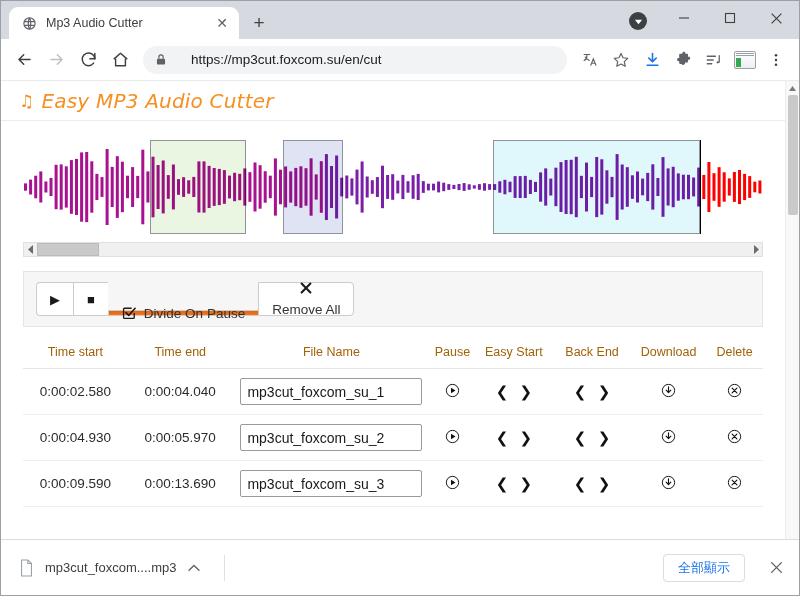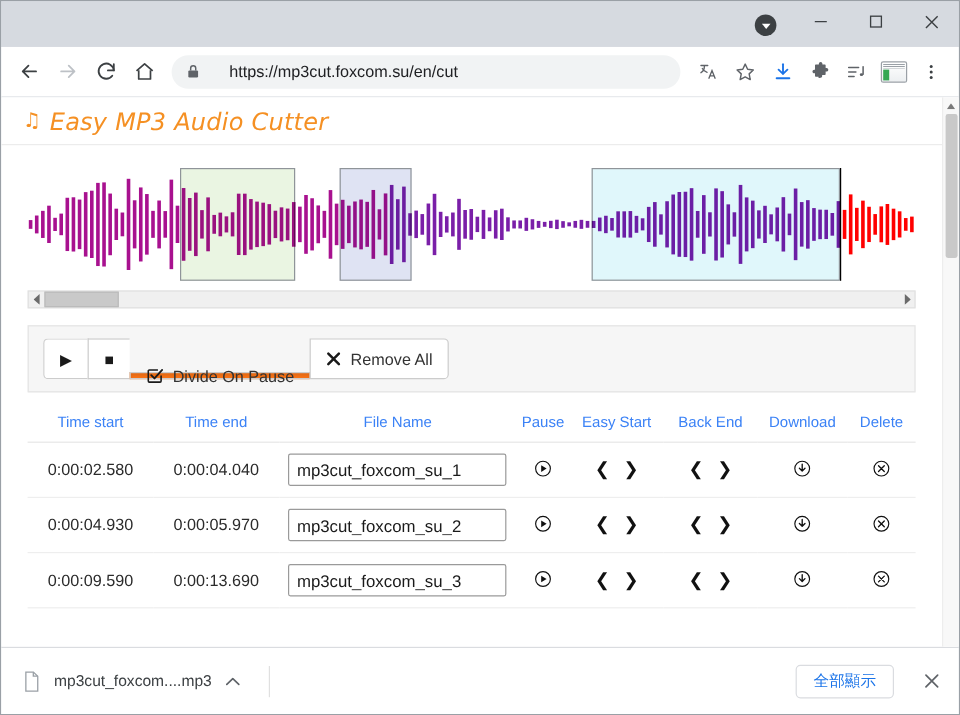--- a/index.html
+++ b/index.html
@@ -192,35 +192,35 @@
   }
   .btn-group { display: flex; align-items: stretch; height: 34px; }
   .btn {
     background: #ffffff; border: 1px solid #cccccc;
     border-right-width: 0;
     display: flex; align-items: center; justify-content: center;
     gap: 8px; padding: 0 13px; font-size: 13.5px; color: #333;
     white-space: nowrap;
   }
   .btn:first-child { border-radius: 4px 0 0 4px; }
-  .btn:last-child { border-right-width: 1px; border-radius: 0 4px 4px 0; }
+  .btn:last-child { border-right-width: 1px; border-radius: 0 4px 4px 0; flex-direction: column; }
   .btn.active { background: #f97316; box-shadow: inset 0 2px 3px rgba(0,0,0,.10); margin-top: 28px; }
   .btn .glyph { font-size: 13px; line-height: 1; color: #1a1a1a; }
   .timer {
     background: #f1f1f1; border: 1px solid #d2d2d2; border-radius: 4px;
     height: 34px; min-width: 126px;
     display: flex; align-items: center; justify-content: center;
     font-size: 15px; color: #3b3b3b;
   }
 
   
   .table-wrap { padding: 18px 22px 0 22px; flex: 1; min-height: 0; }
   table.cuts { width: 100%; border-collapse: collapse; }
   table.cuts th {
-    font-size: 12.5px; color: #3b82f6; font-weight: 400;
+    font-size: 12.5px; color: #a16207; font-weight: 400;
     padding: 0 0 9px 0; text-align: center;
     border-bottom: 1px solid #e6e6e6;
   }
   table.cuts td {
     padding: 9px 0; text-align: center;
     font-size: 13.5px; color: #2b2b2b;
     border-bottom: 1px solid #eeeeee;
   }
   .fname {
     width: 182px; height: 27px;
@@ -258,20 +258,33 @@
     color: #5f6368; font-size: 15px;
   }
   svg { display: block; }
 </style>
 </head>
 <body>
 
 <div id="app">
 
   <div class="titlebar">
+    <div class="tab-strip">
+      <div class="tab">
+        <span class="tab-fav">
+          <svg width="15" height="15" viewBox="0 0 24 24" fill="none" stroke="#5f6368" stroke-width="1.9">
+            <circle cx="12" cy="12" r="9"></circle>
+            <path d="M3.5 9h17M3.5 15h17M12 3c2.6 3 2.6 15 0 18M12 3c-2.6 3-2.6 15 0 18"></path>
+          </svg>
+        </span>
+        <span class="tab-title">Mp3 Audio Cutter</span>
+        <span class="tab-close">✕</span>
+      </div>
+      <div class="newtab">+</div>
+    </div>
 
     <div class="win-controls">
       <div class="update-dot">
         <svg width="9" height="9" viewBox="0 0 10 10">
             <polygon points="1,3 9,3 5,8" fill="#ffffff"></polygon>
           </svg>
       </div>
       <div class="win-btn">
         <svg width="12" height="12" viewBox="0 0 12 12" stroke="#3c4043" stroke-width="1.1">
             <path d="M1 6h10"></path>

